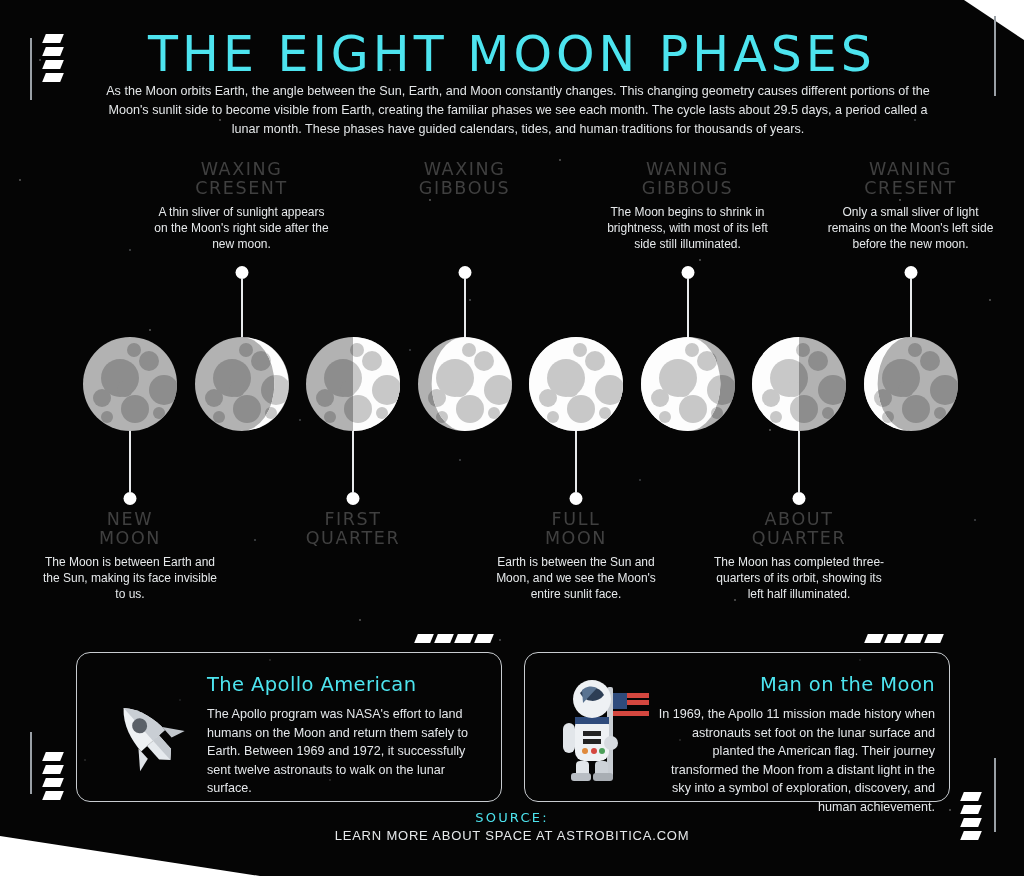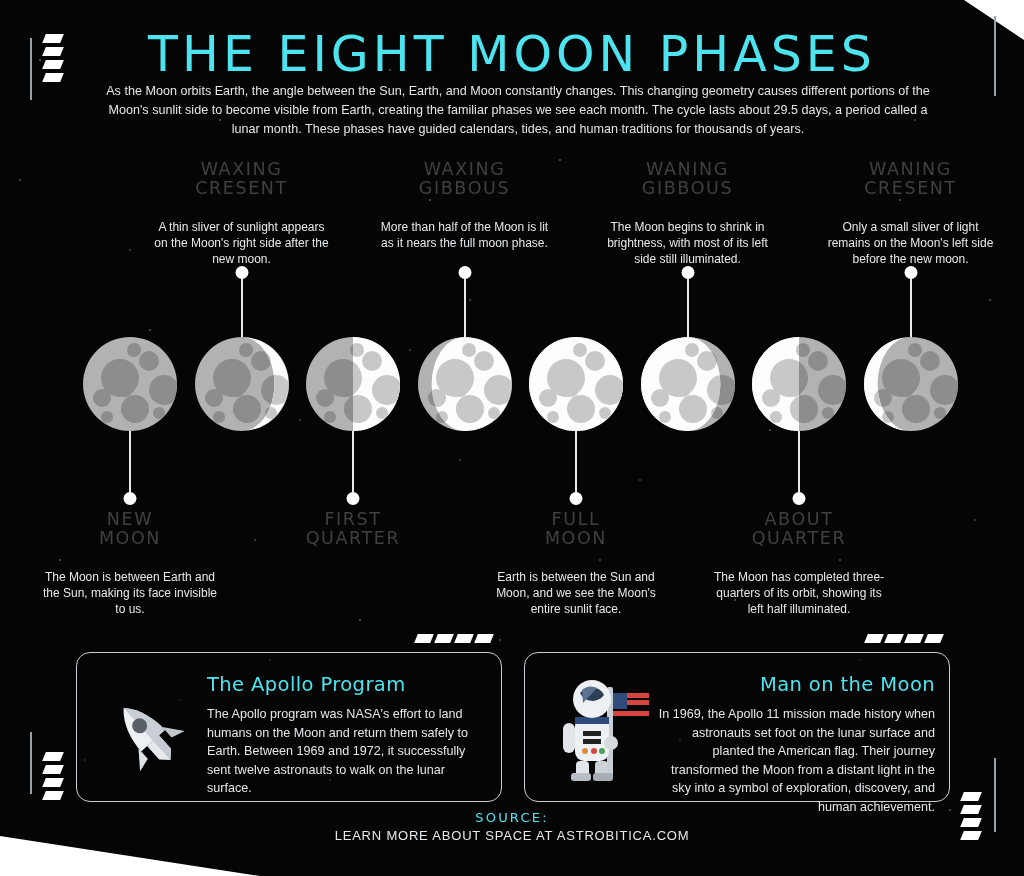--- a/index.html
+++ b/index.html
@@ -70,21 +70,21 @@
 
   .title{position:absolute;top:26px;left:0;right:0;text-align:center;
     color:#4de4ef;font-size:49px;letter-spacing:4px;font-weight:400;
     font-family:"DejaVu Sans",sans-serif;}
   .intro{position:absolute;top:82px;left:100px;width:836px;text-align:center;
     color:#e3e6e8;font-size:12.6px;line-height:19px;}
 
   .phase-label{position:absolute;text-align:center;}
   .phase-label .ttl{color:#404040;font-size:17.5px;letter-spacing:1.6px;line-height:19px;
     font-family:"DejaVu Sans",sans-serif;}
-  .phase-label .desc{color:#e6e9eb;font-size:12px;line-height:16px;margin-top:21px;}
+  .phase-label .desc{color:#e6e9eb;font-size:12px;line-height:16px;margin-top:6px;}
 
   .connector{position:absolute;}
   .connector .dot{width:13px;height:13px;border-radius:50%;background:#fff;
     position:absolute;left:50%;transform:translateX(-50%);}
   .connector .stem{position:absolute;left:50%;width:2px;background:#e8eaec;
     transform:translateX(-50%);}
   .connector.down .dot{top:0;}
   .connector.down .stem{top:12px;bottom:0;}
   .connector.up .dot{bottom:0;}
   .connector.up .stem{top:0;bottom:12px;}
@@ -264,21 +264,20 @@
           <div class="crater lit-crater" style="left:70px;top:70px;width:12px;height:12px;"></div>
           <div class="crater lit-crater" style="left:44px;top:6px;width:14px;height:14px;"></div>
         </div>
       </div>
       <div class="connector down" style="left: 457.5px; top: 266px; width: 14px; height: 71px;">
         <div class="dot"></div>
         <div class="stem"></div>
       </div>
       <div class="phase-label" style="left: 374.5px; top: 160px; width: 180px;">
         <div class="ttl"><span>WAXING</span><br><span>GIBBOUS</span></div>
-        <div class="desc">More than half of the Moon is lit as it nears the full moon phase.</div>
       </div>
       <div class="moon" style="left: 529px; top: 337px; width: 94px; height: 94px;">
         <div class="layer dark-base">
           <div class="crater dark-crater" style="left:18px;top:22px;width:38px;height:38px;"></div>
           <div class="crater dark-crater" style="left:56px;top:14px;width:20px;height:20px;"></div>
           <div class="crater dark-crater" style="left:66px;top:38px;width:30px;height:30px;"></div>
           <div class="crater dark-crater" style="left:10px;top:52px;width:18px;height:18px;"></div>
           <div class="crater dark-crater" style="left:38px;top:58px;width:28px;height:28px;"></div>
           <div class="crater dark-crater" style="left:34px;top:44px;width:16px;height:16px;"></div>
           <div class="crater dark-crater" style="left:18px;top:74px;width:12px;height:12px;"></div>
@@ -411,21 +410,21 @@
           <path d="M48 4 C60 16 64 34 64 48 L48 48 Z" fill="#c9ced4"></path>
           <circle cx="48" cy="28" r="7.5" fill="#5a6068"></circle>
           <path d="M32 44 L18 62 L32 58 Z" fill="#dfe3e8"></path>
           <path d="M64 44 L78 62 L64 58 Z" fill="#c2c7cd"></path>
           <path d="M40 48 L40 66 L48 74 L56 66 L56 48 Z" fill="#e6eaee"></path>
           <path d="M48 48 L48 74 L56 66 L56 48 Z" fill="#c5cad0"></path>
         </g>
       </svg>
     </div>
     <div style="position:absolute;left:130px;top:20px;width:276px;">
-      <div class="h">The Apollo Program</div>
+      <div class="h">The Apollo American</div>
       <div class="b">The Apollo program was NASA's effort to land humans on the Moon and return them safely to Earth. Between 1969 and 1972, it successfully sent twelve astronauts to walk on the lunar surface.</div>
     </div>
   </div>
 
   <div class="card" style="left:524px;top:652px;width:424px;height:148px;text-align:right;">
     <div style="position:absolute;left:24px;top:20px;">
       <svg width="100" height="110" viewBox="0 0 100 110">
         <rect x="58" y="14" width="6" height="92" rx="2" fill="#c9ced4"></rect>
         <rect x="64" y="20" width="14" height="16" fill="#2f4b7c"></rect>
         <rect x="78" y="20" width="24" height="5" fill="#d4473f"></rect>

